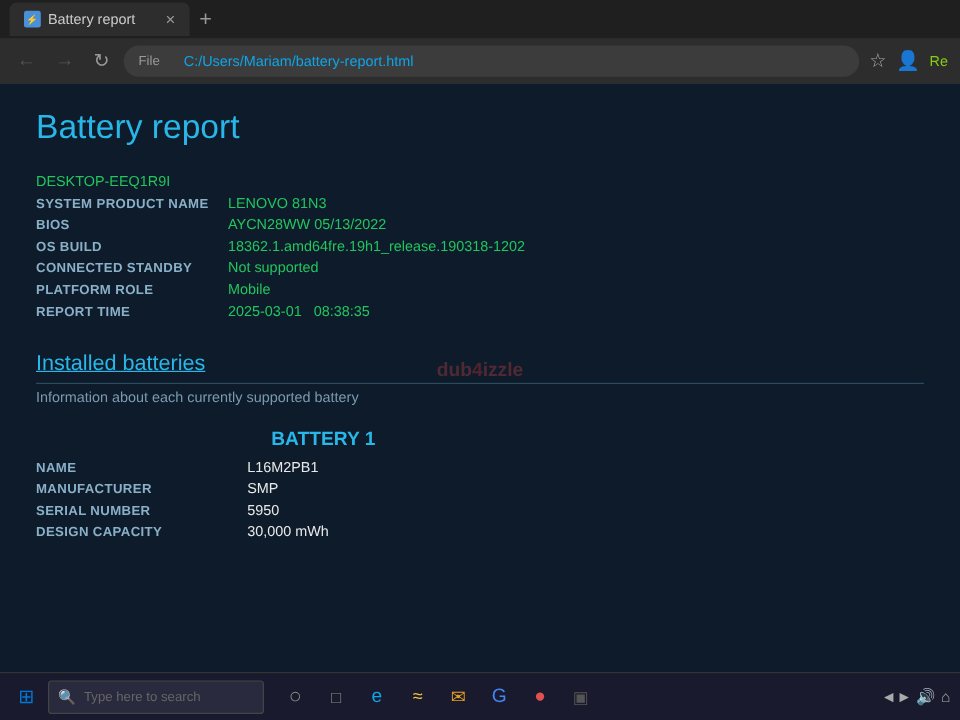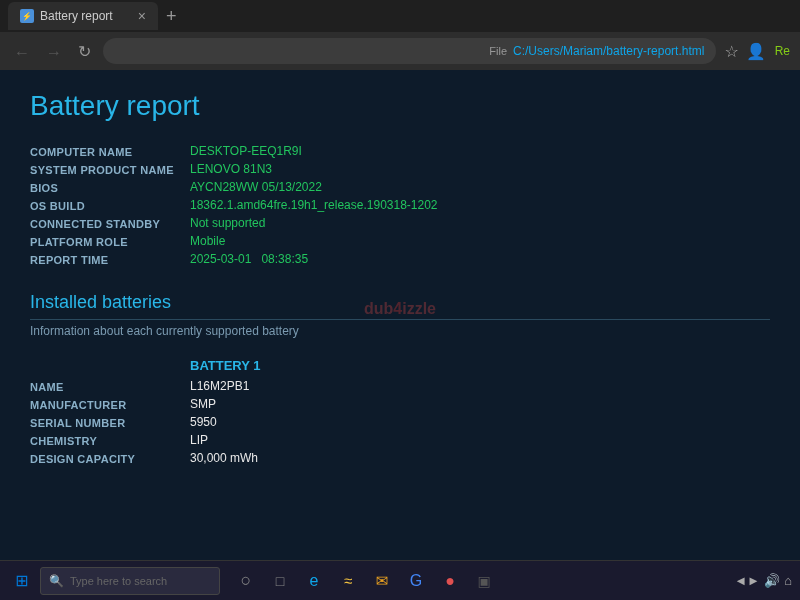--- a/index.html
+++ b/index.html
@@ -78,22 +78,21 @@
       flex: 1;
       background: #3c3c3c;
       border: none;
       border-radius: 20px;
       height: 26px;
       padding: 0 12px;
       color: #ddd;
       font-size: 12px;
       display: flex;
       align-items: center;
-      gap: 6px;
-      justify-content: flex-end;
+      gap: 20px;
     }
     .address-lock {
       color: #999;
       font-size: 11px;
     }
     .address-text {
       color: #0ea5e9;
       font-size: 12px;
     }
     .nav-icons {
@@ -148,47 +147,50 @@
       font-weight: 400;
     }
 
     .section-title {
       color: #29b6e8;
       font-size: 18px;
       font-weight: 400;
       margin-bottom: 4px;
       border-bottom: 1px solid #2a4a5e;
       padding-bottom: 6px;
+      text-decoration: underline;
     }
     .section-subtitle {
       color: #7a9ab0;
       font-size: 12px;
       margin-bottom: 16px;
     }
 
     .battery-table {
       width: 100%;
     }
     .battery-header-row {
       display: flex;
       padding: 4px 0;
     }
     .battery-header-spacer {
       width: 160px;
     }
     .battery-col-header {
       color: #29b6e8;
-      font-size: 13px;
+      font-size: 16px;
       font-weight: 600;
       width: 200px;
+      margin-left: 36px;
     }
     .battery-data-row {
       display: flex;
       padding: 2px 0;
       font-size: 12px;
+      gap: 16px;
     }
     .battery-label {
       color: #8ab0c8;
       width: 160px;
       font-weight: 600;
       text-transform: uppercase;
       font-size: 11px;
       letter-spacing: 0.3px;
       padding-top: 2px;
     }
@@ -312,21 +314,20 @@
       <span class="nav-icon" style="font-size:12px; color:#84cc16;">Re</span>
     </div>
   </div>
 </div>
 
 <div class="page-content">
   <h1 class="page-title">Battery report</h1>
 
   <div class="info-table">
     <div class="info-row">
-      <span class="info-label">COMPUTER NAME</span>
       <span class="info-value">DESKTOP-EEQ1R9I</span>
     </div>
     <div class="info-row">
       <span class="info-label">SYSTEM PRODUCT NAME</span>
       <span class="info-value">LENOVO 81N3</span>
     </div>
     <div class="info-row">
       <span class="info-label">BIOS</span>
       <span class="info-value">AYCN28WW 05/13/2022</span>
     </div>
@@ -365,24 +366,20 @@
       </div>
       <div class="battery-data-row">
         <span class="battery-label">MANUFACTURER</span>
         <span class="battery-value">SMP</span>
       </div>
       <div class="battery-data-row">
         <span class="battery-label">SERIAL NUMBER</span>
         <span class="battery-value">5950</span>
       </div>
       <div class="battery-data-row">
-        <span class="battery-label">CHEMISTRY</span>
-        <span class="battery-value">LIP</span>
-      </div>
-      <div class="battery-data-row">
         <span class="battery-label">DESIGN CAPACITY</span>
         <span class="battery-value">30,000 mWh</span>
       </div>
     </div>
   </div>
 </div>
 
 <div class="watermark">
   <span>dub</span><span class="watermark-num">4</span><span>izzle</span>
 </div>

